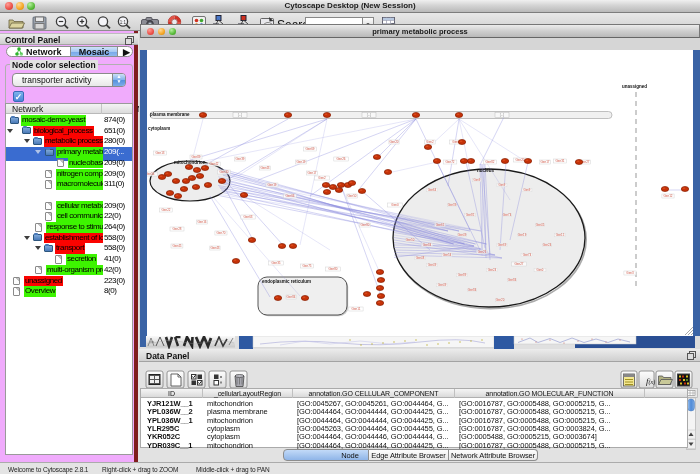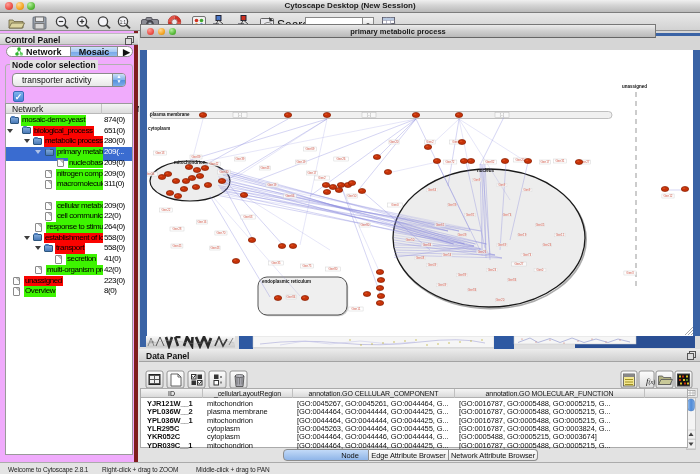--- a/index.html
+++ b/index.html
@@ -51,21 +51,21 @@
 .trow .cnt { position:absolute; left:98px; top:0; line-height:10.5px; color:#000; }
 .g { background:#3df400; }
 .r { background:#fb0300; }
 .arrow { position:absolute; top:3px; width:0; height:0; border-left:3px solid transparent; border-right:3px solid transparent; border-top:4.5px solid #3d3d3d; }
 .fold { position:absolute; top:1.5px; width:9px; height:7px; background:linear-gradient(#7fa8d8,#4a7ab8); border:1px solid #2d567e; border-radius:1px; }
 .fold:before { content:""; position:absolute; left:0px; top:-2px; width:4px; height:2px; background:#4a7ab8; border-radius:1px 1px 0 0; }
 .leaf { position:absolute; top:1px; width:7px; height:8.5px; background:linear-gradient(225deg,#bfbfbf 0 2.2px,#fdfdfd 2.2px); border:1px solid #8a8a8a; border-radius:1px; }
 
 
 #mdi { left:139px; top:31px; width:561px; height:431px; background:#d6d6d6; }
-#nwin-title { left:140px; top:24px; width:516px; height:14px;
+#nwin-title { left:140px; top:24px; width:560px; height:14px;
   background:linear-gradient(#ececec,#cfcfcf 50%,#b9b9b9); border:1px solid #777; border-bottom:1px solid #666; }
 #nwin-title .t { width:100%; text-align:center; font-size:7.5px; font-weight:bold; color:#1a1a1a; line-height:13px; }
 #nwin-body { left:140px; top:50px; width:560px; height:286px; background:#3a63a5; }
 #canvas { left:147px; top:50px; width:546px; height:286px; background:#fff; }
 
 
 #dpanel { left:139px; top:349px; width:561px; height:113px; background:#e2e2e2; }
 #dphead { left:0; top:0; width:561px; height:13px; background:linear-gradient(#ececec,#cfcfcf); border-bottom:1px solid #a3a3a3; }
 #dphead span { position:absolute; left:7px; top:2px; font-size:8.5px; font-weight:bold; color:#111; line-height:10px; }
 #dtable { left:1px; top:39px; width:548px; height:60px; background:#fff; border:1px solid #aaa; }

